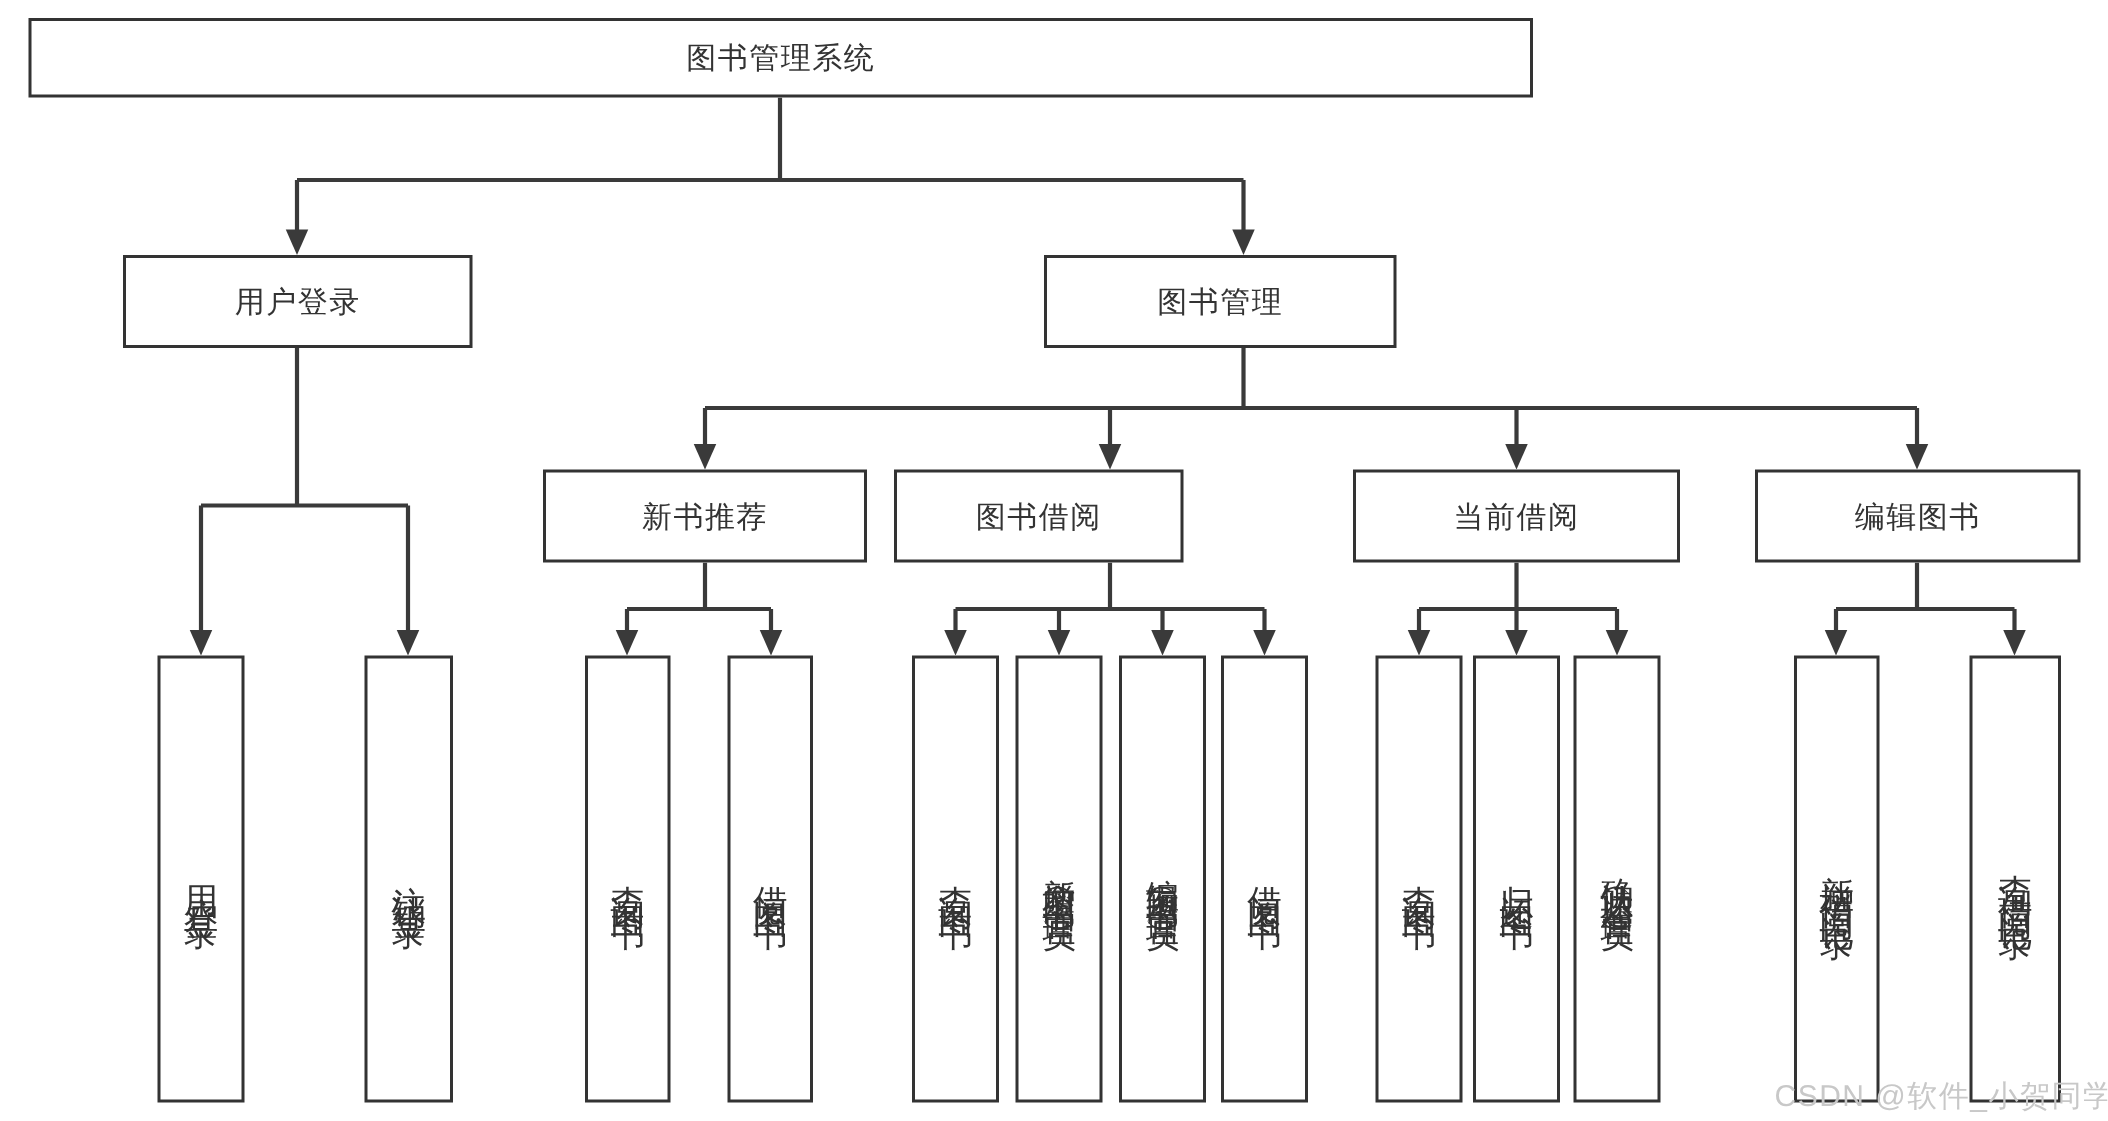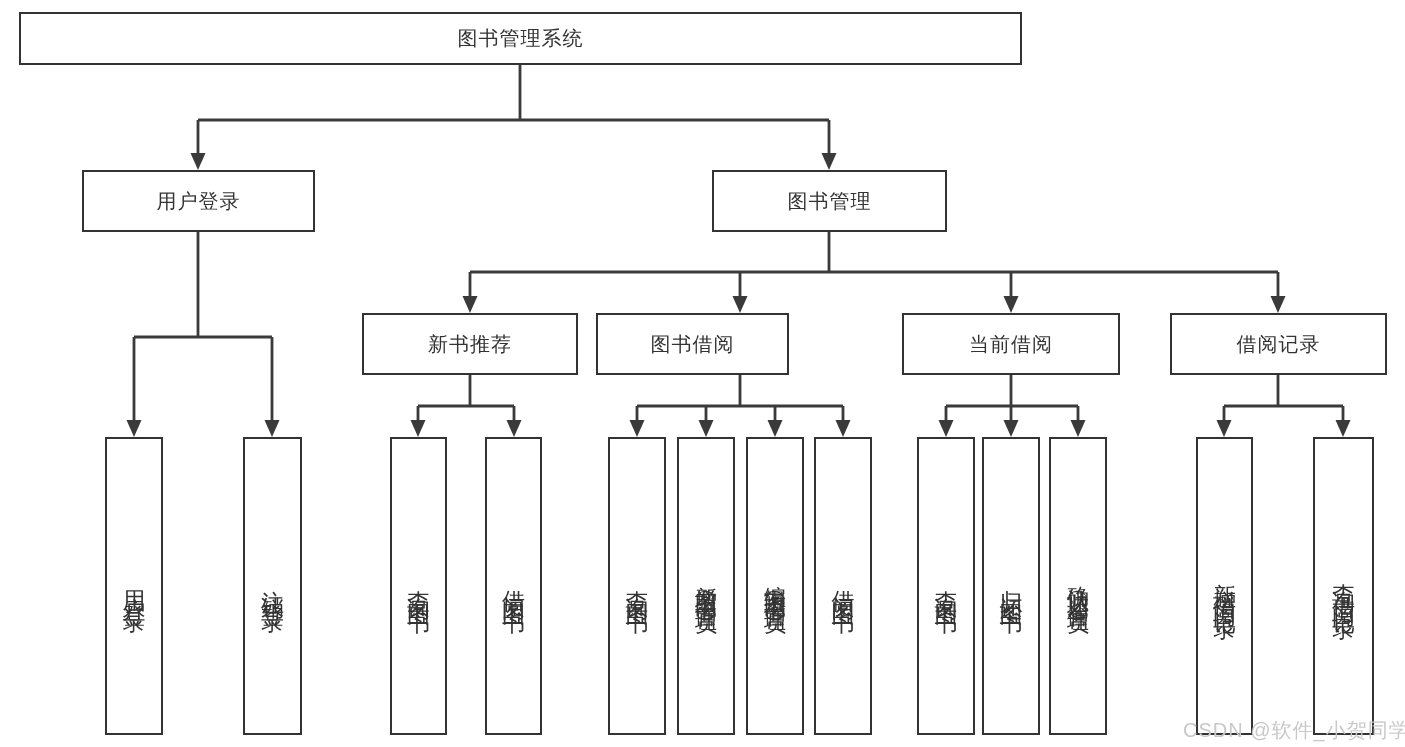--- a/index.html
+++ b/index.html
@@ -97,38 +97,38 @@
   </svg>
 
   <div class="node hbox" style="left:19px;top:12px;width:1003px;height:53px;">
     <span class="lbl">图书管理系统</span>
   </div>
 
   <div class="node hbox" style="left:82px;top:170px;width:233px;height:62px;">
     <span class="lbl">用户登录</span>
   </div>
 
-  <div class="node hbox" style="left:712px;top:170px;width:235px;height:62px;">
+  <div class="node hbox" style="left:696px;top:170px;width:235px;height:62px;">
     <span class="lbl">图书管理</span>
   </div>
 
   <div class="node hbox" style="left:362px;top:313px;width:216px;height:62px;text-align:center;">
     <span class="lbl">新书推荐</span>
   </div>
 
   <div class="node hbox" style="left:596px;top:313px;width:193px;height:62px;">
     <span class="lbl">图书借阅</span>
   </div>
 
   <div class="node hbox" style="left:902px;top:313px;width:218px;height:62px;text-align:right;">
     <span class="lbl">当前借阅</span>
   </div>
 
   <div class="node hbox" style="left:1170px;top:313px;width:217px;height:62px;">
-    <span class="lbl">借阅记录</span>
+    <span class="lbl">编辑图书</span>
   </div>
 
   <div class="node vbox" style="left:105px;top:437px;width:58px;height:298px;">
     <span class="lbl">用户登录</span>
   </div>
 
   <div class="node vbox" style="left:243px;top:437px;width:59px;height:298px;">
     <span class="lbl">注销登录</span>
   </div>
 

